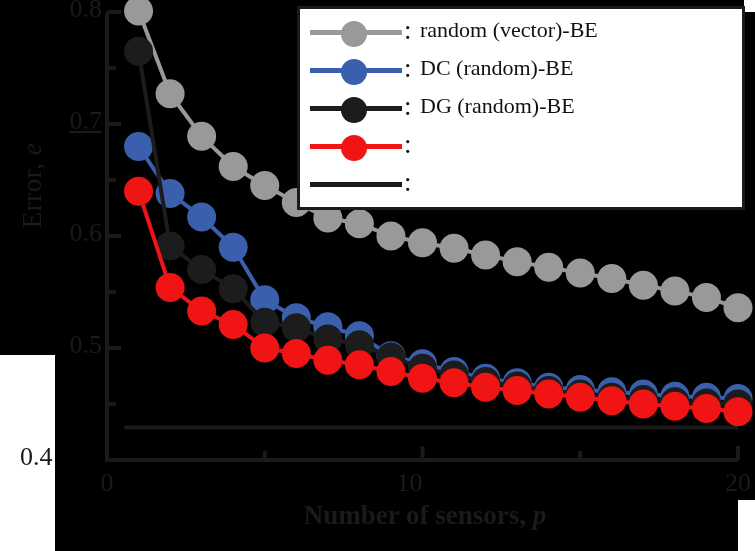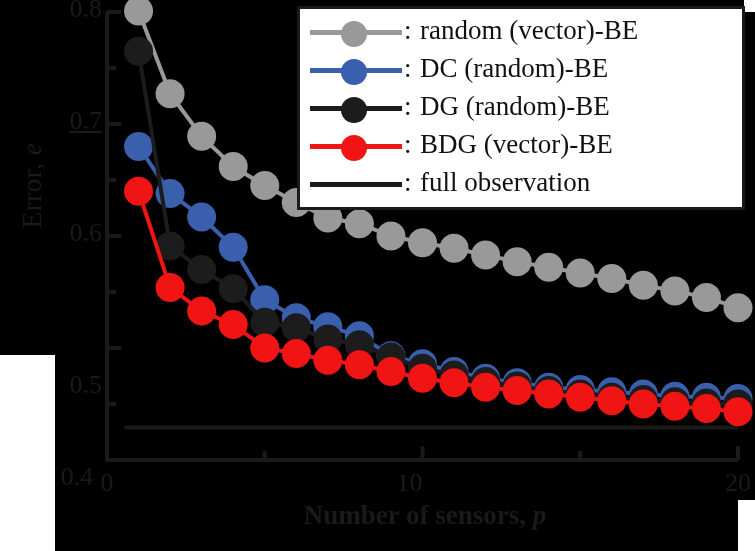--- a/index.html
+++ b/index.html
@@ -35,21 +35,21 @@
   #legend{
     position:absolute;left:297px;top:6px;width:448px;height:204px;
     background:#ffffff;border:3px solid #1a1a1a;box-sizing:border-box;
     padding:4px 8px 0 8px;
   }
   .legend-row{display:flex;align-items:center;height:38px;}
   .legend-sample{position:relative;width:96px;height:38px;flex:0 0 96px;}
   .legend-line{position:absolute;left:2px;top:17px;width:92px;height:5px;}
   .legend-dot{position:absolute;left:33px;top:8px;width:26px;height:26px;border-radius:50%;}
   .legend-colon{flex:0 0 16px;color:#111;font-size:27px;line-height:1;padding-bottom:4px;}
-  .legend-text{color:#111;font-size:27px;white-space:nowrap;line-height:1;padding-bottom:4px;}
+  .legend-text{color:#111;font-size:22px;white-space:nowrap;line-height:1;padding-bottom:4px;}
 </style>
 </head>
 <body>
 
 <div id="fig">
 
   <div class="notch" id="notch-bottom-left"></div>
   <div class="notch" id="notch-bottom-right"></div>
   <div class="notch" id="notch-top-right"></div>
 
@@ -165,22 +165,22 @@
     </svg>
 
   <div id="y-axis-title"><span>Error, </span><span class="ital">e</span></div>
 
   <div id="x-axis-title"><span>Number of sensors, </span><span class="ital">p</span></div>
 
   <div id="tick-labels">
       <div class="tick-label" style="left: 81px; top: 468px; width: 52px; text-align: center;">0</div>
       <div class="tick-label" style="left: 396.5px; top: 468px; width: 52px; ">10</div>
       <div class="tick-label" style="left: 712px; top: 468px; width: 52px; text-align: center;">20</div>
-      <div class="tick-label" style="left: 36px; top: 442px; width: 82px; text-align: center; margin-top: 20px;">0.4</div>
-      <div class="tick-label" style="left: 20px; top: 330px; width: 82px; text-align: right; margin-top: 40px;">0.5</div>
+      <div class="tick-label" style="left: 20px; top: 442px; width: 82px; text-align: left;">0.4</div>
+      <div class="tick-label" style="left: 20px; top: 330px; width: 82px; text-align: right;">0.5</div>
       <div class="tick-label" style="left: 20px; top: 218px; width: 82px; text-align: right;">0.6</div>
       <div class="tick-label" style="left: 20px; top: 106px; width: 82px; text-align: right; text-decoration: underline;">0.7</div>
       <div class="tick-label" style="left: 20px; top: -6px; width: 82px; text-align: right;">0.8</div>
     </div>
 
   <div id="legend">
       <div class="legend-row">
         <div class="legend-sample">
           <div class="legend-line" style="background: rgb(153, 153, 153);"></div>
           <div class="legend-dot" style="background: rgb(153, 153, 153);"></div>
@@ -203,24 +203,22 @@
         </div>
         <div class="legend-colon">:</div>
         <div class="legend-text">DG (random)-BE</div>
       </div>
       <div class="legend-row">
         <div class="legend-sample">
           <div class="legend-line" style="background: rgb(240, 20, 20);"></div>
           <div class="legend-dot" style="background: rgb(240, 20, 20);"></div>
         </div>
         <div class="legend-colon">:</div>
-        <div class="legend-text">BDG (vector)-BE</div>
       </div>
       <div class="legend-row">
         <div class="legend-sample">
           <div class="legend-line" style="background: rgb(26, 26, 26);"></div>
         </div>
         <div class="legend-colon">:</div>
-        <div class="legend-text">full observation</div>
       </div>
     </div>
 
 </div>
 
 </body></html>

